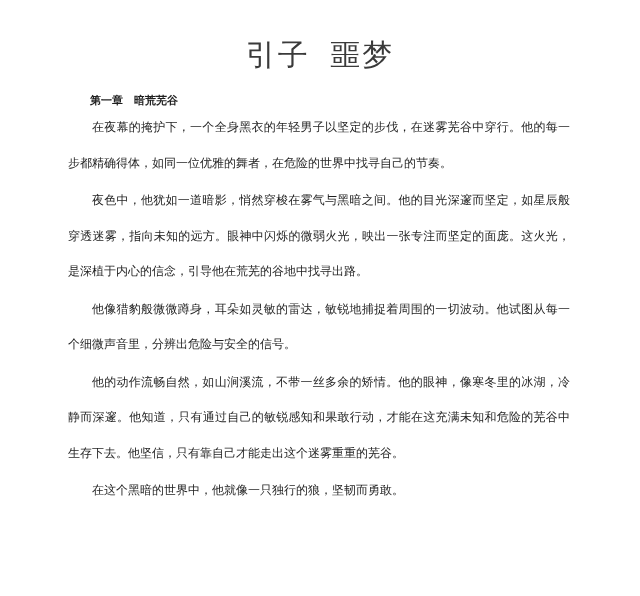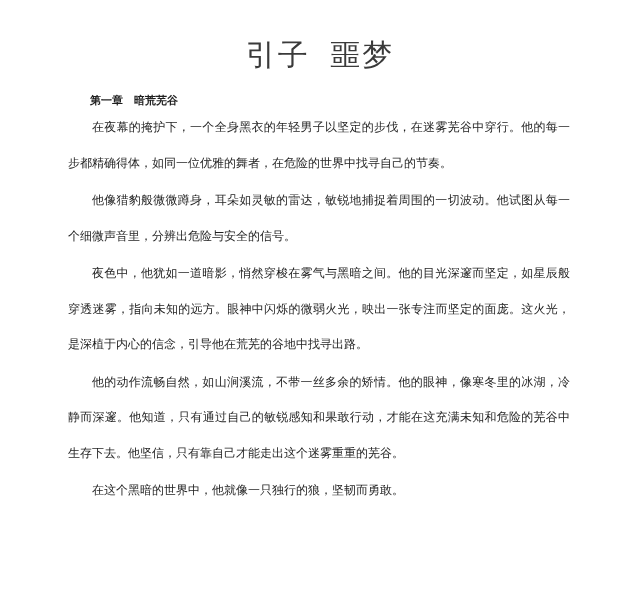--- a/index.html
+++ b/index.html
@@ -57,18 +57,18 @@
 </head>
 <body>
 
 <div class="page">
   <h1 class="doc-title">引子 噩梦</h1>
 
   <h2 class="chapter-heading">第一章　暗荒芜谷</h2>
 
   <div class="doc-body">
     <p>在夜幕的掩护下，一个全身黑衣的年轻男子以坚定的步伐，在迷雾芜谷中穿行。他的每一步都精确得体，如同一位优雅的舞者，在危险的世界中找寻自己的节奏。</p>
+    <p>夜色中，他犹如一道暗影，悄然穿梭在雾气与黑暗之间。他的目光深邃而坚定，如星辰般穿透迷雾，指向未知的远方。眼神中闪烁的微弱火光，映出一张专注而坚定的面庞。这火光，是深植于内心的信念，引导他在荒芜的谷地中找寻出路。</p>
     <p>他像猎豹般微微蹲身，耳朵如灵敏的雷达，敏锐地捕捉着周围的一切波动。他试图从每一个细微声音里，分辨出危险与安全的信号。</p>
-    <p>夜色中，他犹如一道暗影，悄然穿梭在雾气与黑暗之间。他的目光深邃而坚定，如星辰般穿透迷雾，指向未知的远方。眼神中闪烁的微弱火光，映出一张专注而坚定的面庞。这火光，是深植于内心的信念，引导他在荒芜的谷地中找寻出路。</p>
     <p>他的动作流畅自然，如山涧溪流，不带一丝多余的矫情。他的眼神，像寒冬里的冰湖，冷静而深邃。他知道，只有通过自己的敏锐感知和果敢行动，才能在这充满未知和危险的芜谷中生存下去。他坚信，只有靠自己才能走出这个迷雾重重的芜谷。</p>
     <p>在这个黑暗的世界中，他就像一只独行的狼，坚韧而勇敢。</p>
   </div>
 </div>
 
 </body></html>

